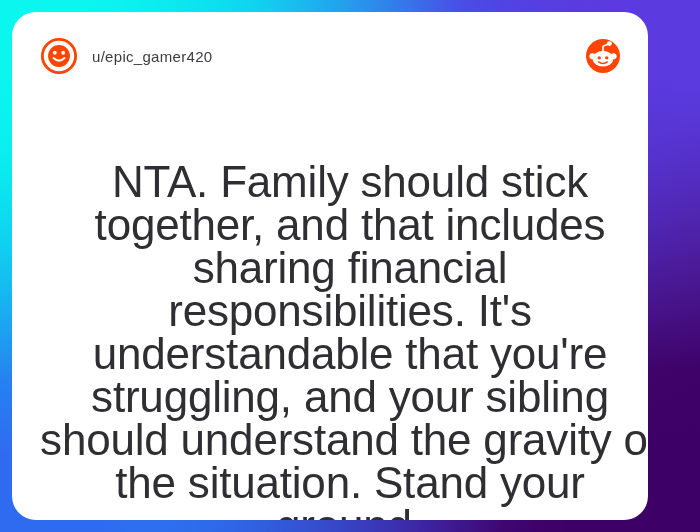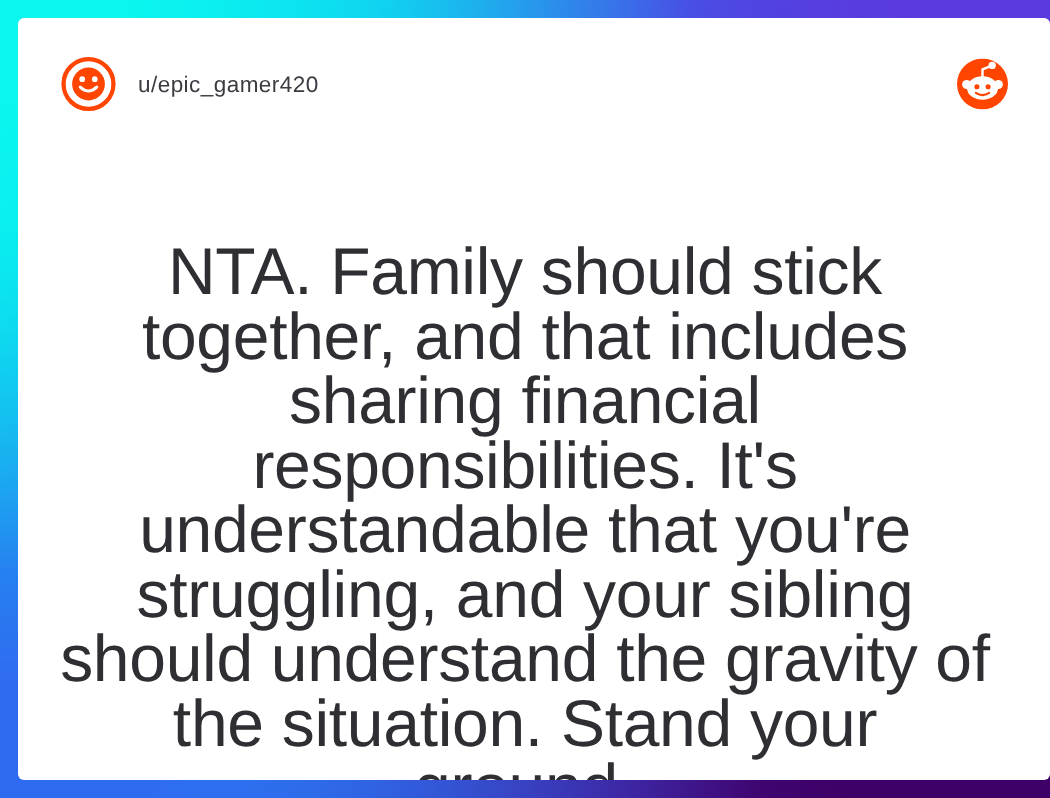--- a/index.html
+++ b/index.html
@@ -23,24 +23,24 @@
       radial-gradient(120% 120% at 0% 100%, #2f6bf0 0%, #2f6bf0 12%, rgba(47,107,240,0) 60%),
       radial-gradient(130% 130% at 100% 100%, #3d0066 0%, #3d0066 14%, rgba(61,0,102,0) 62%),
       linear-gradient(110deg, #00e8ef 0%, #11b4f2 24%, #2a74ee 48%, #4a33d8 70%, #46127e 88%, #3c0060 100%);
     box-sizing: border-box;
   }
 
   #card {
     position: absolute;
     left: 12px;
     top: 12px;
-    width: 688px;
+    width: 636px;
     height: 508px;
     background: #ffffff;
-    border-radius: 4px;
+    border-radius: 24px;
     box-sizing: border-box;
     overflow: hidden;
   }
 
   .card-header {
     position: absolute;
     left: 0;
     top: 0;
     width: 100%;
     height: 88px;

